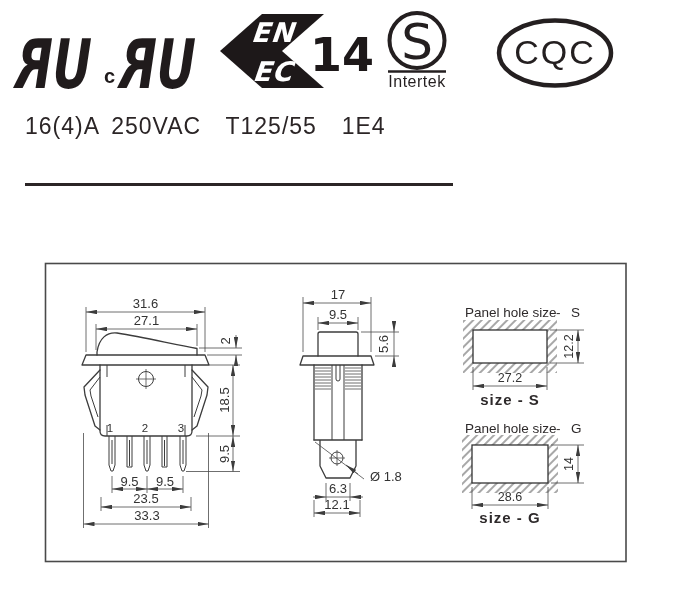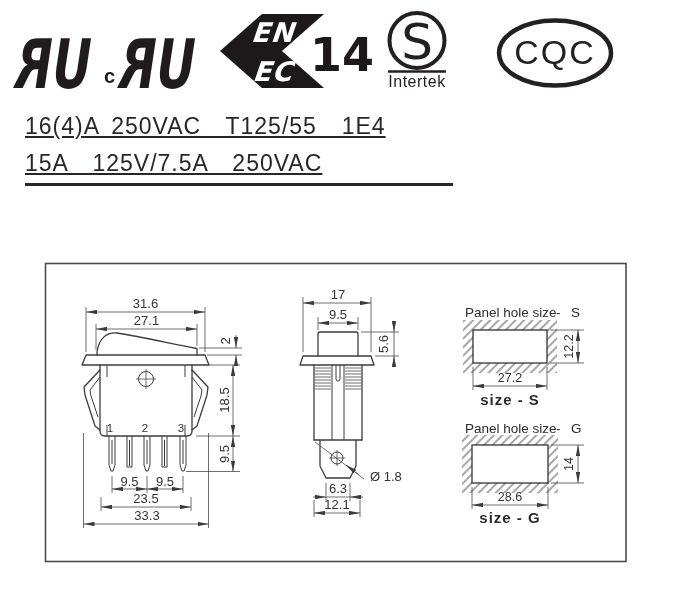--- a/index.html
+++ b/index.html
@@ -19,21 +19,21 @@
             fill:#1d1819;text-anchor:middle;}
   .s-ring{fill:none;stroke:#241f20;stroke-width:4;}
   .s-glyph{font-family:"DejaVu Sans",sans-serif;font-size:50px;fill:#241f20;text-anchor:middle;}
   .intertek-line{stroke:#241f20;stroke-width:2.4;}
   .intertek-txt{font-size:16px;fill:#241f20;text-anchor:middle;letter-spacing:0.5px;}
   .cqc-ring{fill:none;stroke:#241f20;stroke-width:4.5;}
   .cqc-txt{font-size:34px;fill:#241f20;text-anchor:middle;letter-spacing:2px;}
 
   
   .rating-line{position:absolute;left:25px;font-size:23px;letter-spacing:1px;
-               word-spacing:5px;white-space:pre;color:#2b2526;text-decoration:underline;}
+               word-spacing:5px;white-space:pre;color:#2b2526;}
   .rule{position:absolute;left:25px;top:183px;width:428px;height:3px;background:#2b2526;}
 
   
   .obj{fill:none;stroke:#3c3c3c;stroke-width:1.3;stroke-linejoin:round;stroke-linecap:round;}
   .obj2{fill:none;stroke:#3c3c3c;stroke-width:1;stroke-linejoin:round;}
   .thin{fill:none;stroke:#4a4a4a;stroke-width:0.8;}
   .dim{fill:none;stroke:#4a4a4a;stroke-width:0.8;}
   .dtxt{font-size:13px;fill:#333333;}
   .mid{text-anchor:middle;}
   .small{font-size:11.5px;}
@@ -70,21 +70,20 @@
       <line class="intertek-line" x1="388" y1="71.5" x2="446" y2="71.5"></line>
       <text class="intertek-txt" x="417" y="87">Intertek</text>
     </g>
     <g>
       <ellipse class="cqc-ring" cx="555" cy="53" rx="56" ry="32.5"></ellipse>
       <text class="cqc-txt" x="555" y="64">CQC</text>
     </g>
   </svg>
 
   <div class="rating-line" style="top:113px">16(4)A 250VAC  T125/55  1E4</div>
-  <div class="rating-line" style="top:150px">15A  125V/7.5A  250VAC</div>
   <div class="rule"></div>
 
   <svg width="700" height="615" viewBox="0 0 700 615" style="top:0">
     <defs>
       <marker id="arr" viewBox="0 0 10 4" refX="10" refY="2" markerUnits="userSpaceOnUse" markerWidth="11" markerHeight="4.4" orient="auto-start-reverse">
         <path d="M0,0 L10,2 L0,4 Z" fill="#3c3c3c"></path>
       </marker>
       <pattern id="hatchP" patternUnits="userSpaceOnUse" width="6" height="6" patternTransform="rotate(-45)">
         <path d="M0,3 H6" stroke="#4f4f4f" stroke-width="1" fill="none"></path>
       </pattern>

